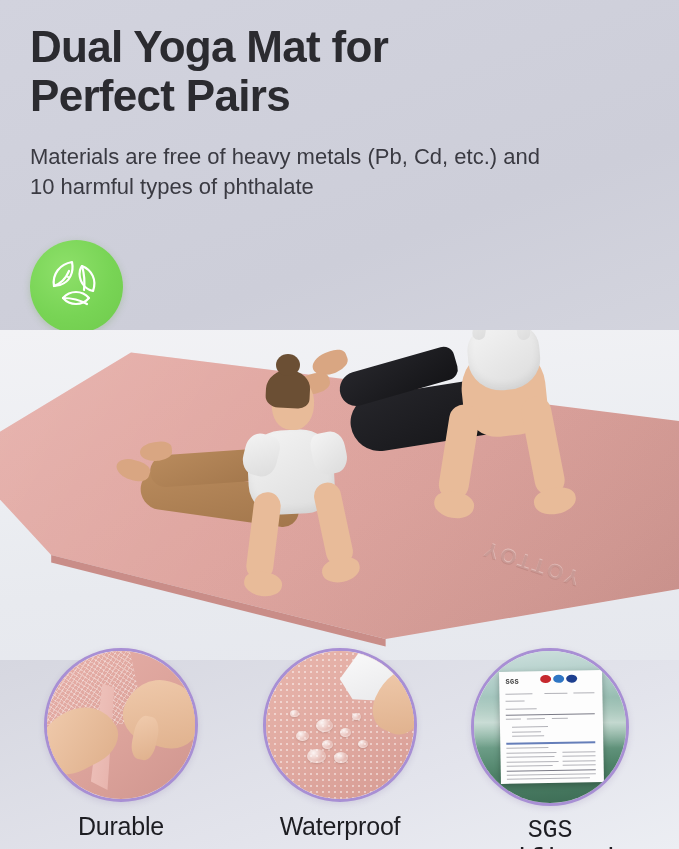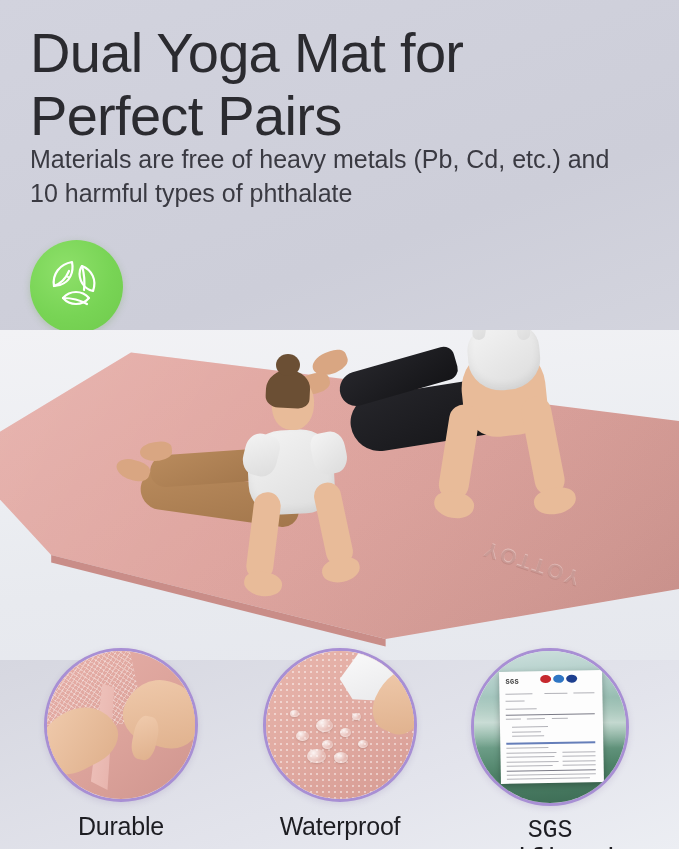--- a/index.html
+++ b/index.html
@@ -15,33 +15,33 @@
     font-family: "Liberation Sans", sans-serif;
     background: linear-gradient(160deg, #d2d3de 0%, #cdced9 35%, #d6d7e0 60%, #e3e4ec 85%, #eceef3 100%);
   }
 
   
   .headline {
     position: absolute;
     left: 30px;
     top: 22px;
     width: 600px;
-    font-size: 56px;
+    font-size: 44px;
     line-height: 1.12;
-    font-weight: normal;
+    font-weight: bold;
     letter-spacing: -0.7px;
     color: #2b2b30;
     white-space: pre-line;
   }
   .subhead {
     position: absolute;
     left: 30px;
     top: 142px;
     width: 610px;
-    font-size: 25px;
+    font-size: 22px;
     line-height: 1.36;
     color: #3a3a42;
     white-space: pre-line;
   }
 
   
   .eco-badge {
     position: absolute;
     left: 30px;
     top: 240px;

